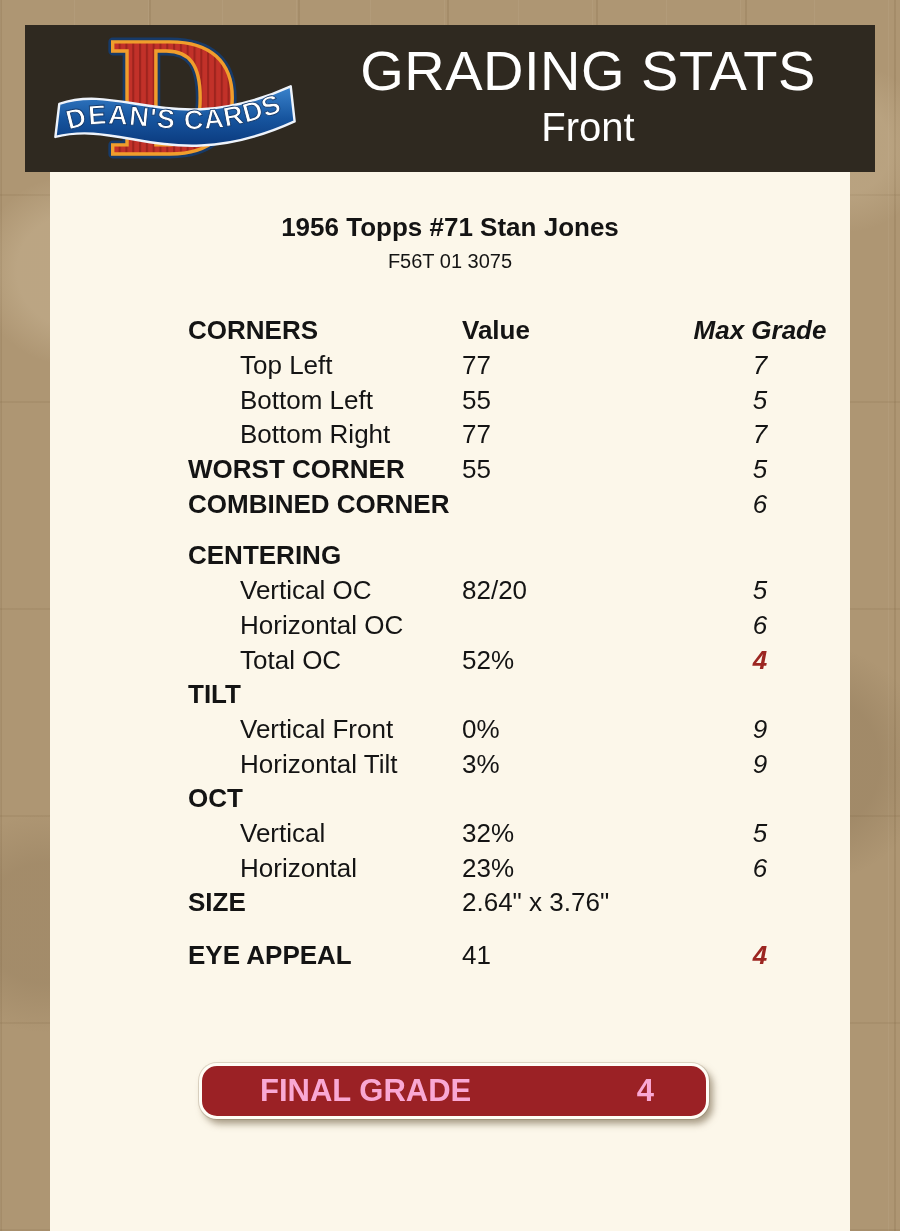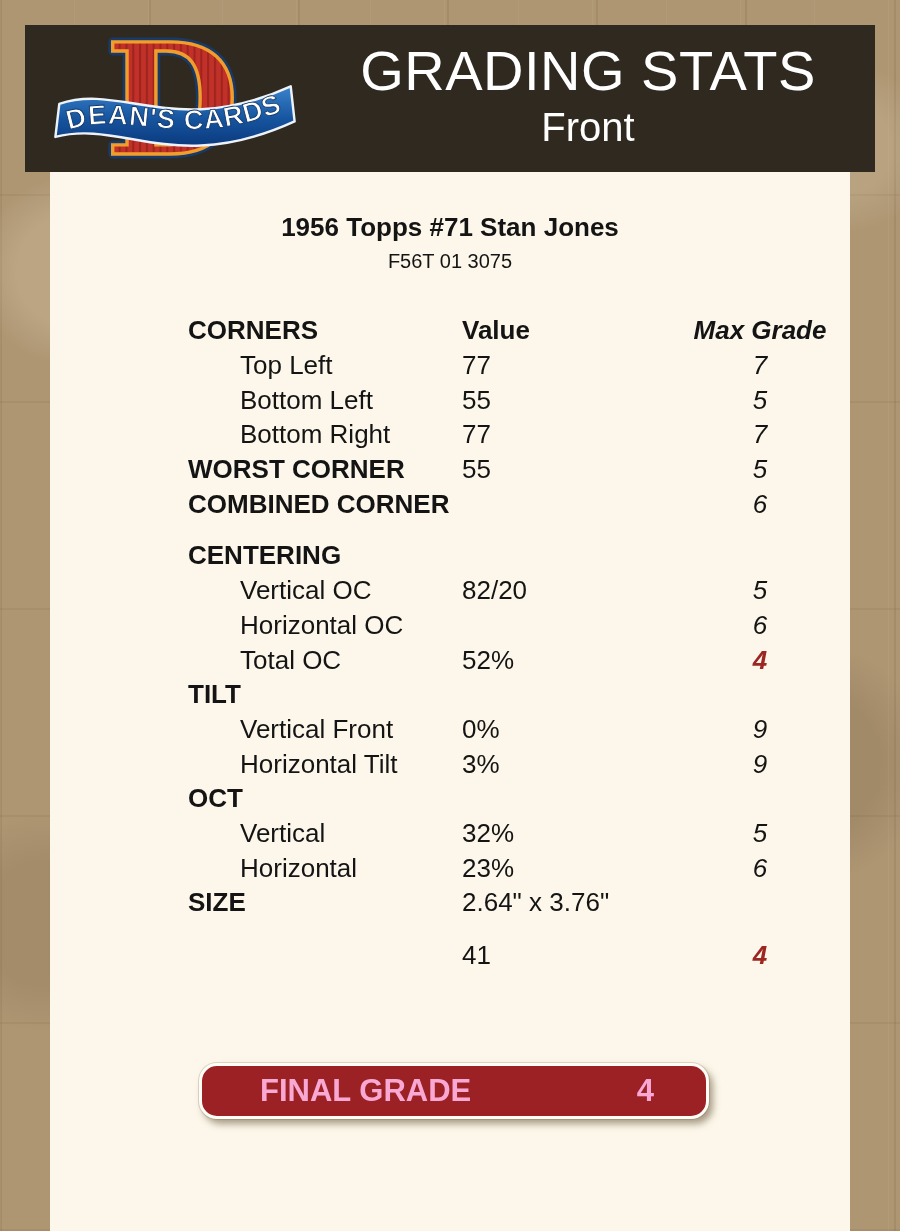--- a/index.html
+++ b/index.html
@@ -216,20 +216,21 @@
         <span class="lbl">Horizontal</span>
         <span class="val">23%</span>
         <span class="max">6</span>
       </div>
       <div class="trow">
         <span class="lbl sec">SIZE</span>
         <span class="val">2.64" x 3.76"</span>
         <span class="max"></span>
       </div>
       <div class="trow gap18">
+        <span class="lbl sec">EYE APPEAL</span>
         <span class="val">41</span>
         <span class="max red">4</span>
       </div>
     </div>
 
     <div class="final-btn">
       <span>FINAL GRADE</span>
       <span>4</span>
     </div>
   </div>

